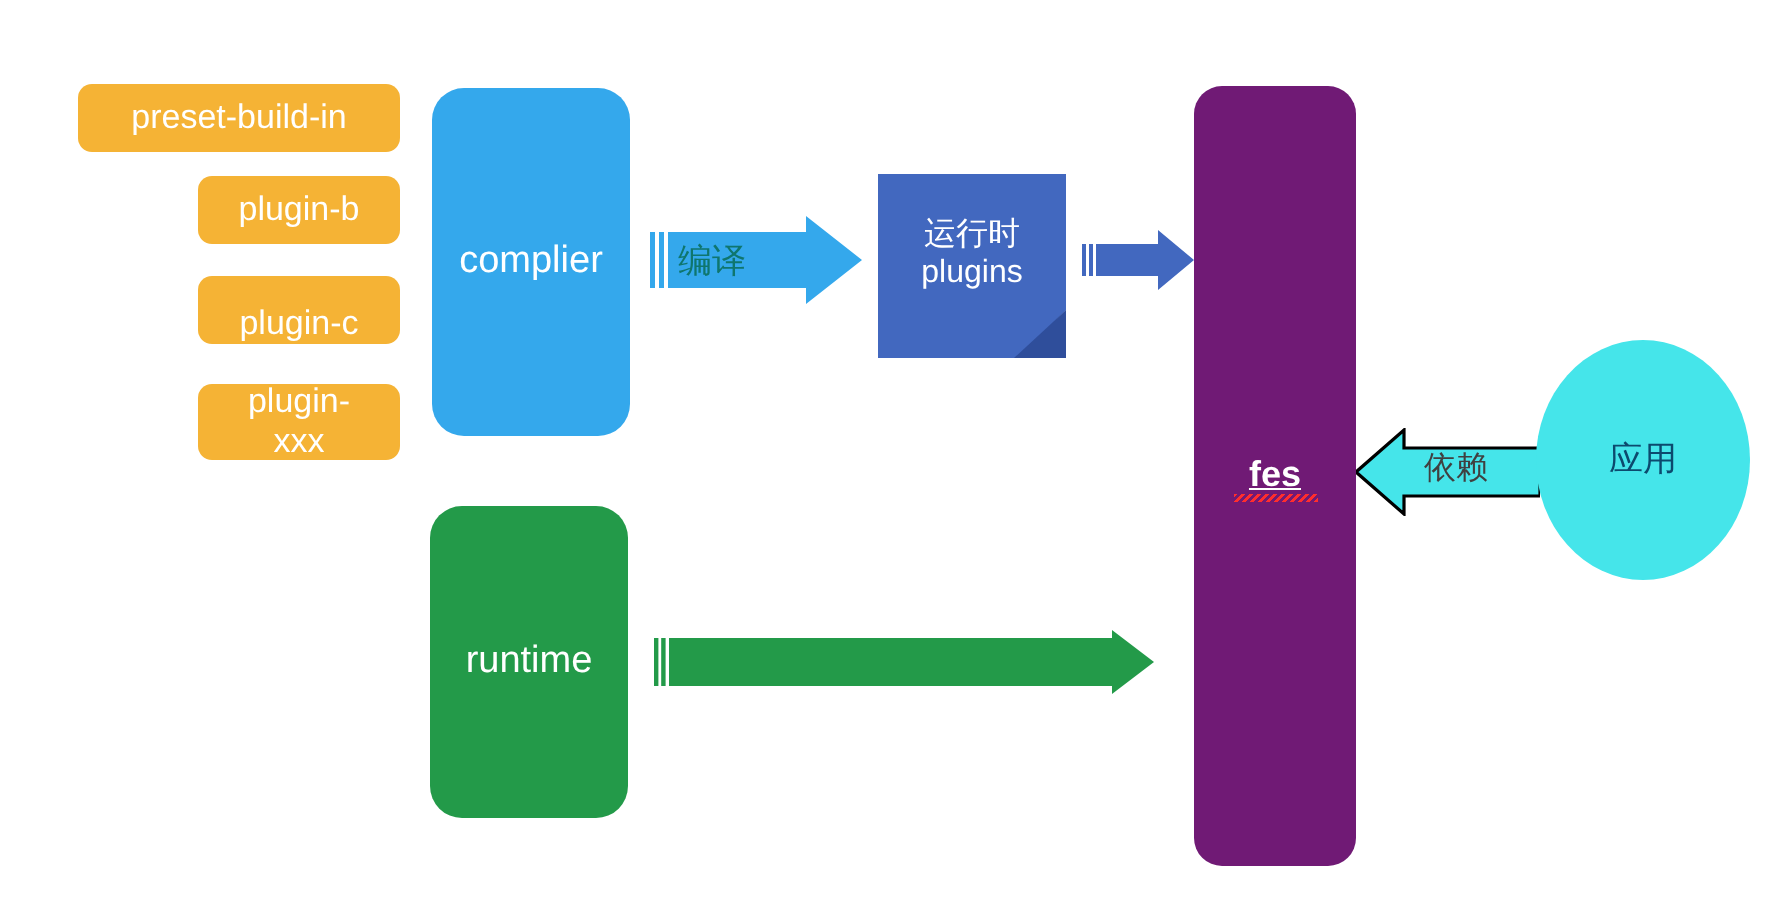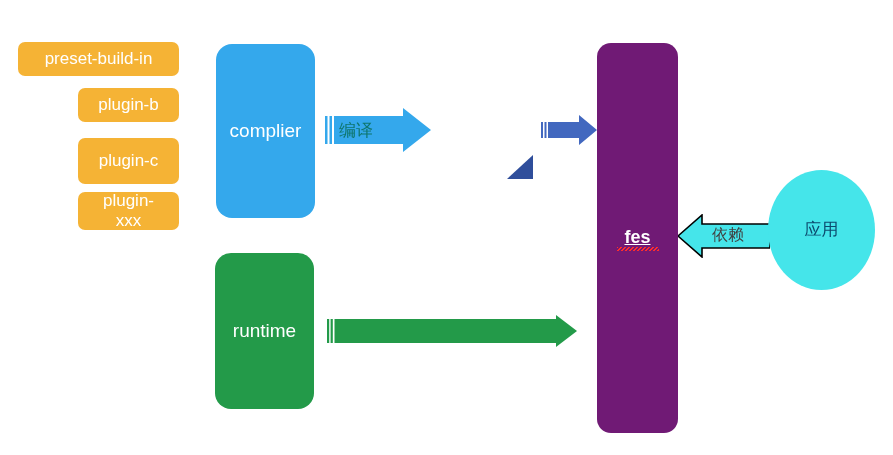--- a/index.html
+++ b/index.html
@@ -32,24 +32,25 @@
     color: #ffffff;
   }
 
   
   .chip {
     background: #f5b335;
     border-radius: 7px;
     font-size: 17px;
     font-weight: 400;
     padding: 0 6px;
+    margin-left: 21px;
   }
   #chip-preset { left: 18px;  top: 42px;  width: 161px; height: 34px; }
   #chip-b      { left: 78px;  top: 88px;  width: 101px; height: 34px; }
-  #chip-c      { left: 78px;  top: 138px; width: 101px; height: 46px; }
+  #chip-c      { left: 78px;  top: 138px; width: 101px; height: 34px; align-items: flex-end; }
   #chip-xxx    { left: 78px;  top: 192px; width: 101px; height: 38px; }
   #chip-xxx .chip-text { display: block; }
 
   
   #box-complier {
     left: 216px; top: 44px; width: 99px; height: 174px;
     background: #34a8ec;
     border-radius: 16px;
     font-size: 19px;
   }
@@ -175,20 +176,24 @@
 
   <div class="arrow-wrap" id="arrow-compile-wrap">
     <svg viewBox="0 0 106 44" preserveAspectRatio="none">
       <rect x="0" y="8" width="2.5" height="28" fill="#34a8ec"></rect>
       <rect x="4.5" y="8" width="2.5" height="28" fill="#34a8ec"></rect>
       <polygon points="9,8 78,8 78,0 106,22 78,44 78,36 9,36" fill="#34a8ec"></polygon>
     </svg>
   </div>
   <div class="arrow-label" id="arrow-compile-label">编译</div>
 
+  <div class="node" id="box-plugins">
+    <span>运行时</span>
+    <span>plugins</span>
+  </div>
   <div id="box-plugins-fold">
     <div class="fold"></div>
   </div>
 
   <div class="arrow-wrap" id="arrow-plugins-wrap">
     <svg viewBox="0 0 56 32" preserveAspectRatio="none">
       <rect x="0" y="8" width="2" height="16" fill="#4268bf"></rect>
       <rect x="3.5" y="8" width="2" height="16" fill="#4268bf"></rect>
       <polygon points="7,8 38,8 38,1 56,16 38,31 38,24 7,24" fill="#4268bf"></polygon>
     </svg>

